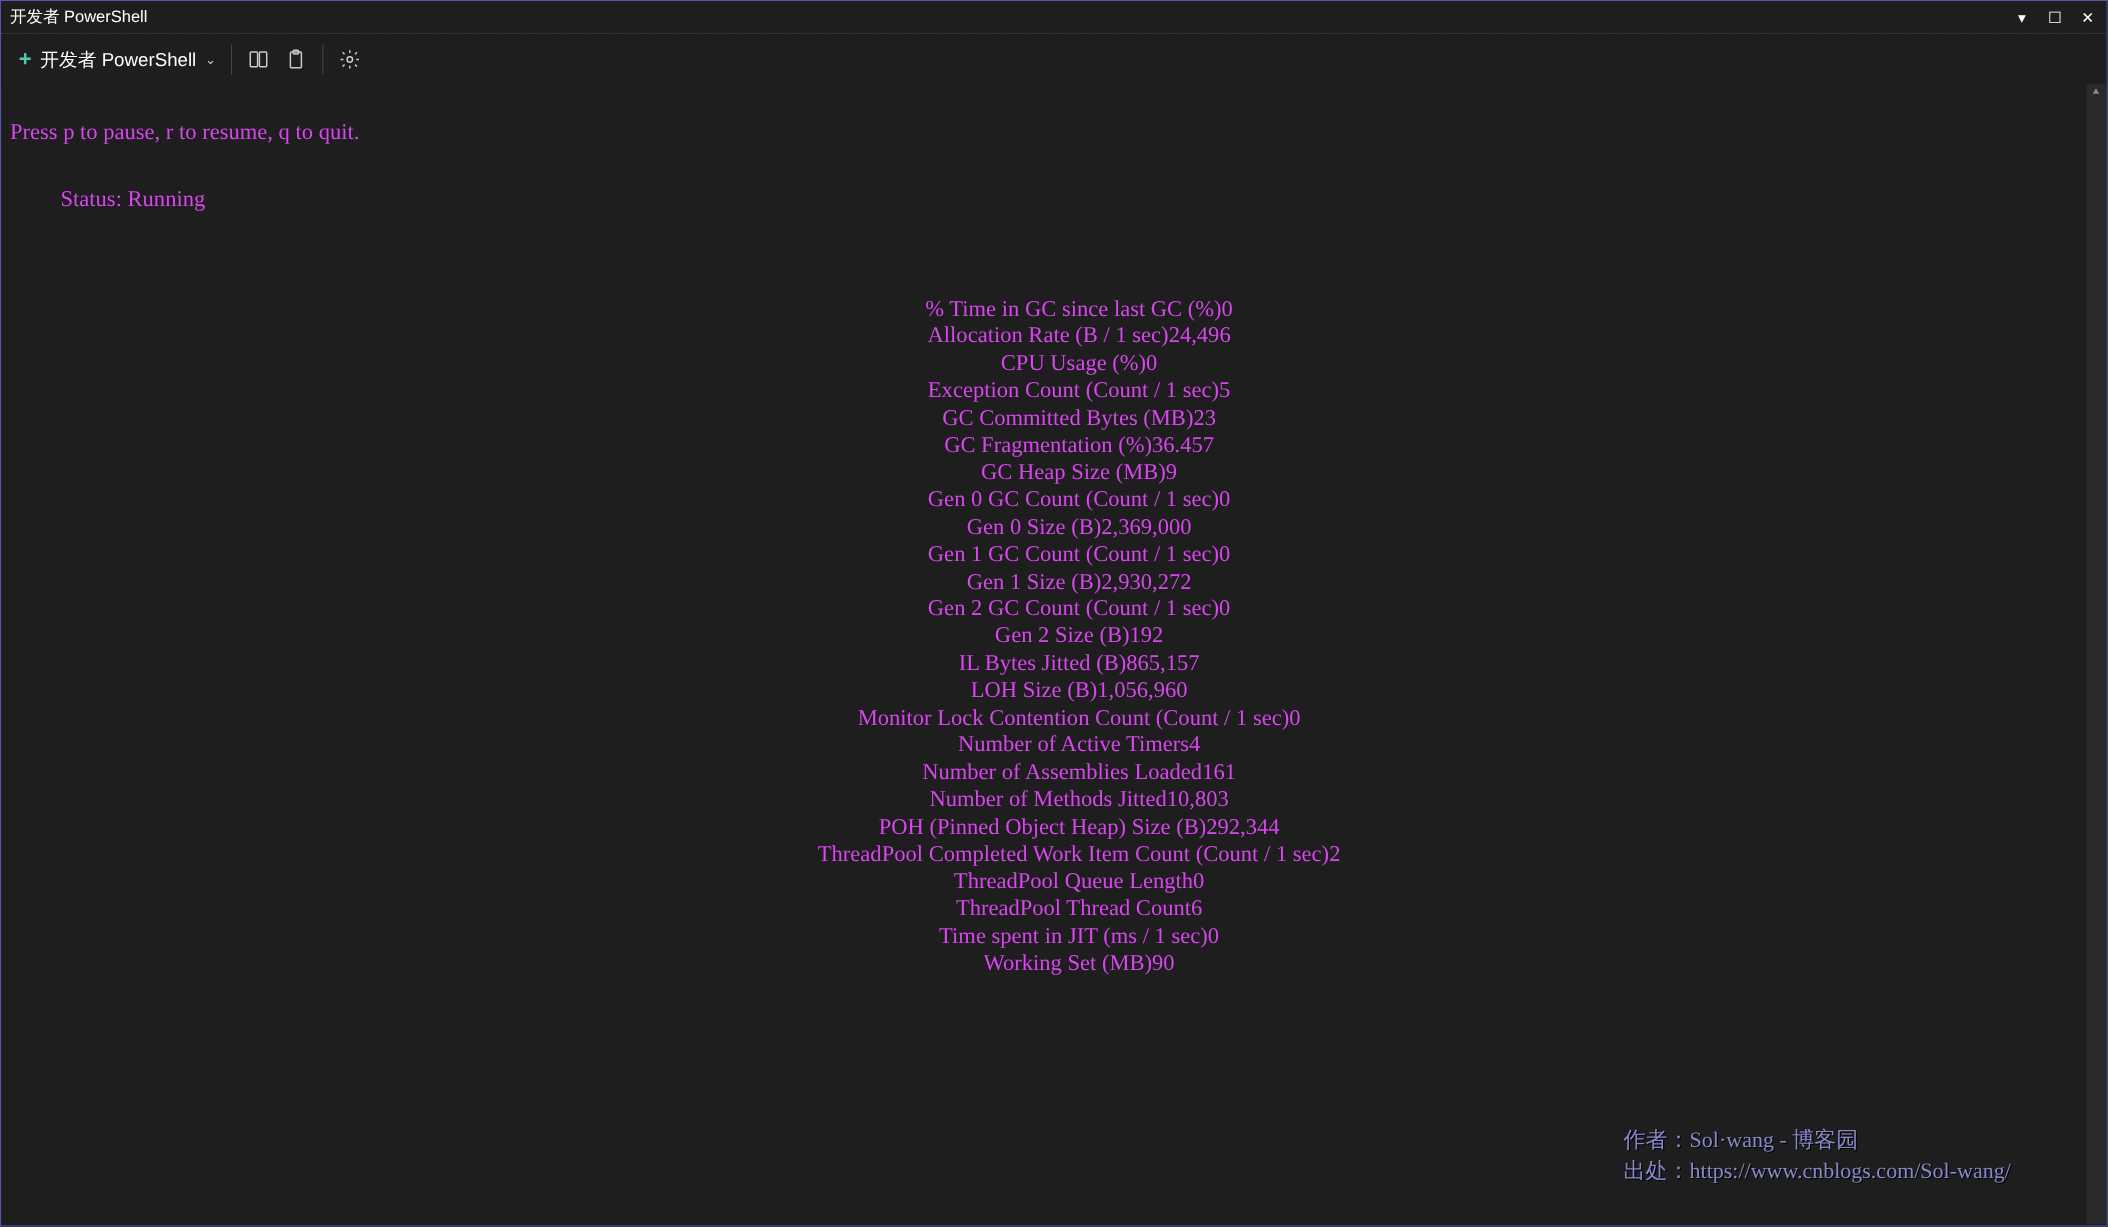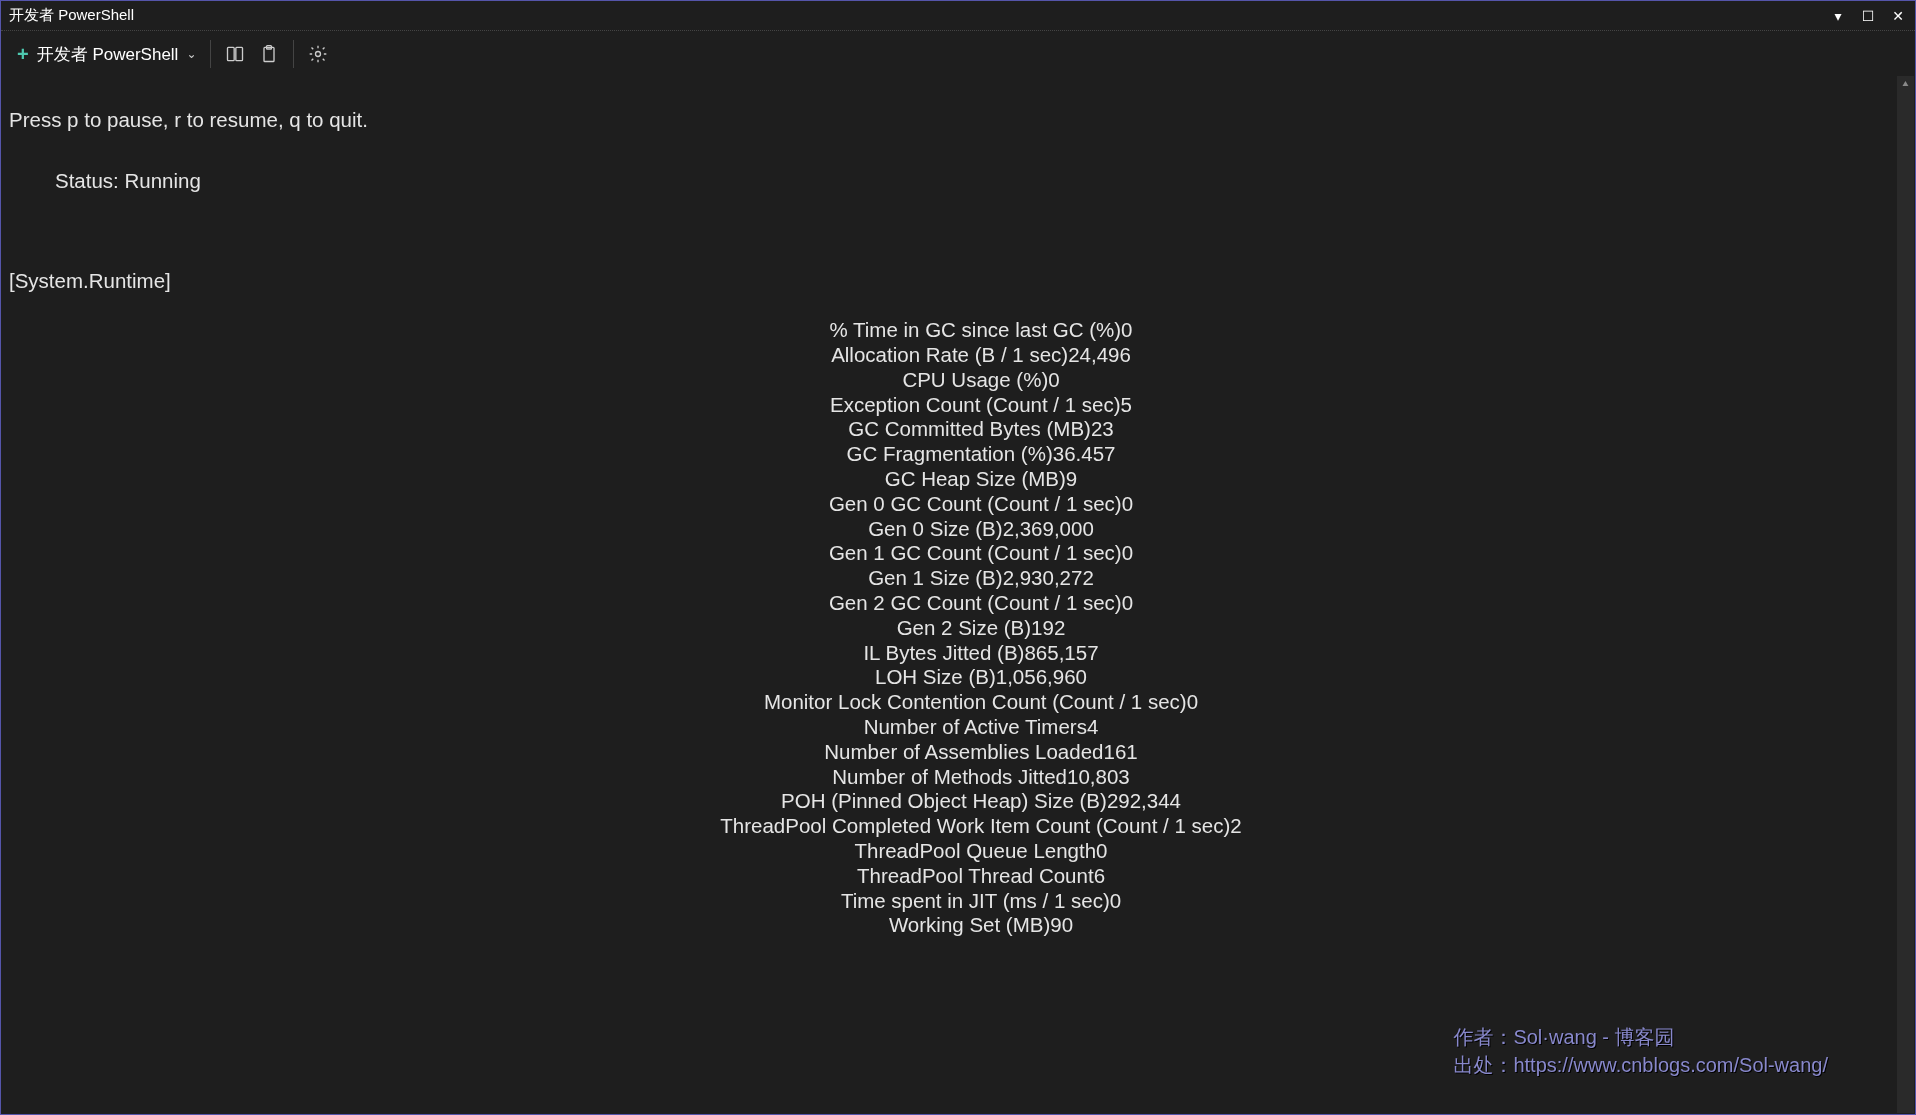--- a/index.html
+++ b/index.html
@@ -90,23 +90,23 @@
       cursor: pointer;
       font-size: 18px;
       display: flex;
       align-items: center;
     }
     
     .terminal-content {
       padding: 6px 8px;
       font-size: 20.5px;
       line-height: 1.21;
-      font-family: Liberation Sans, sans-serif;
+      font-family: Liberation Serif, serif;
       white-space: pre;
-      color: #e5e5e5;
+      color: #d946ef;
       position: relative;
     }
     
     .metric-line {
       display: flex;
       justify-content: center;
     }
     
     .metric-indent {
       width: 46px;
@@ -123,21 +123,21 @@
     
     .status-indent {
       padding-left: 46px;
       margin-top: 12px;
     }
     
     .watermark {
       position: absolute;
       bottom: 36px;
       right: 88px;
-      font-family: Liberation Sans, sans-serif;
+      font-family: Liberation Serif, serif;
       font-size: 20px;
       color: #8888cc;
       text-shadow: 1px 1px 0 #000;
       line-height: 1.4;
     }
     
     .scrollbar {
       position: absolute;
       right: 2px;
       top: 76px;
@@ -195,21 +195,20 @@
       <circle cx="12" cy="12" r="3"></circle>
       <path d="M12 2v3M12 19v3M4.2 4.2l2.1 2.1M17.7 17.7l2.1 2.1M2 12h3M19 12h3M4.2 19.8l2.1-2.1M17.7 6.3l2.1-2.1"></path>
     </svg>
   </div>
 </div>
 
 <div class="terminal-content">
 <div>Press p to pause, r to resume, q to quit.</div>
 <div class="status-indent"><span>Status:</span> <span>Running</span></div>
 <div>&nbsp;</div>
-<div>[System.Runtime]</div>
 <div id="metrics-container"><div class="metric-line"><span class="metric-indent"></span><span class="metric-label">% Time in GC since last GC (%)</span>                                         <span class="metric-value">0</span></div><div class="metric-line"><span class="metric-indent"></span><span class="metric-label">Allocation Rate (B / 1 sec)</span>                                       <span class="metric-value">24,496</span></div><div class="metric-line"><span class="metric-indent"></span><span class="metric-label">CPU Usage (%)</span>                                                          <span class="metric-value">0</span></div><div class="metric-line"><span class="metric-indent"></span><span class="metric-label">Exception Count (Count / 1 sec)</span>                                        <span class="metric-value">5</span></div><div class="metric-line"><span class="metric-indent"></span><span class="metric-label">GC Committed Bytes (MB)</span>                                               <span class="metric-value">23</span></div><div class="metric-line"><span class="metric-indent"></span><span class="metric-label">GC Fragmentation (%)</span>                                              <span class="metric-value">36.457</span></div><div class="metric-line"><span class="metric-indent"></span><span class="metric-label">GC Heap Size (MB)</span>                                                      <span class="metric-value">9</span></div><div class="metric-line"><span class="metric-indent"></span><span class="metric-label">Gen 0 GC Count (Count / 1 sec)</span>                                         <span class="metric-value">0</span></div><div class="metric-line"><span class="metric-indent"></span><span class="metric-label">Gen 0 Size (B)</span>                                                 <span class="metric-value">2,369,000</span></div><div class="metric-line"><span class="metric-indent"></span><span class="metric-label">Gen 1 GC Count (Count / 1 sec)</span>                                         <span class="metric-value">0</span></div><div class="metric-line"><span class="metric-indent"></span><span class="metric-label">Gen 1 Size (B)</span>                                                 <span class="metric-value">2,930,272</span></div><div class="metric-line"><span class="metric-indent"></span><span class="metric-label">Gen 2 GC Count (Count / 1 sec)</span>                                         <span class="metric-value">0</span></div><div class="metric-line"><span class="metric-indent"></span><span class="metric-label">Gen 2 Size (B)</span>                                                       <span class="metric-value">192</span></div><div class="metric-line"><span class="metric-indent"></span><span class="metric-label">IL Bytes Jitted (B)</span>                                              <span class="metric-value">865,157</span></div><div class="metric-line"><span class="metric-indent"></span><span class="metric-label">LOH Size (B)</span>                                                   <span class="metric-value">1,056,960</span></div><div class="metric-line"><span class="metric-indent"></span><span class="metric-label">Monitor Lock Contention Count (Count / 1 sec)</span>                          <span class="metric-value">0</span></div><div class="metric-line"><span class="metric-indent"></span><span class="metric-label">Number of Active Timers</span>                                                <span class="metric-value">4</span></div><div class="metric-line"><span class="metric-indent"></span><span class="metric-label">Number of Assemblies Loaded</span>                                          <span class="metric-value">161</span></div><div class="metric-line"><span class="metric-indent"></span><span class="metric-label">Number of Methods Jitted</span>                                          <span class="metric-value">10,803</span></div><div class="metric-line"><span class="metric-indent"></span><span class="metric-label">POH (Pinned Object Heap) Size (B)</span>                                <span class="metric-value">292,344</span></div><div class="metric-line"><span class="metric-indent"></span><span class="metric-label">ThreadPool Completed Work Item Count (Count / 1 sec)</span>                   <span class="metric-value">2</span></div><div class="metric-line"><span class="metric-indent"></span><span class="metric-label">ThreadPool Queue Length</span>                                                <span class="metric-value">0</span></div><div class="metric-line"><span class="metric-indent"></span><span class="metric-label">ThreadPool Thread Count</span>                                                <span class="metric-value">6</span></div><div class="metric-line"><span class="metric-indent"></span><span class="metric-label">Time spent in JIT (ms / 1 sec)</span>                                         <span class="metric-value">0</span></div><div class="metric-line"><span class="metric-indent"></span><span class="metric-label">Working Set (MB)</span>                                                      <span class="metric-value">90</span></div></div>
 </div>
 
 <div class="watermark">
   <div>作者：Sol·wang - 博客园</div>
   <div>出处：https://www.cnblogs.com/Sol-wang/</div>
 </div>
 
 <div class="scrollbar">
   <div class="scrollbar-arrow">▲</div>

